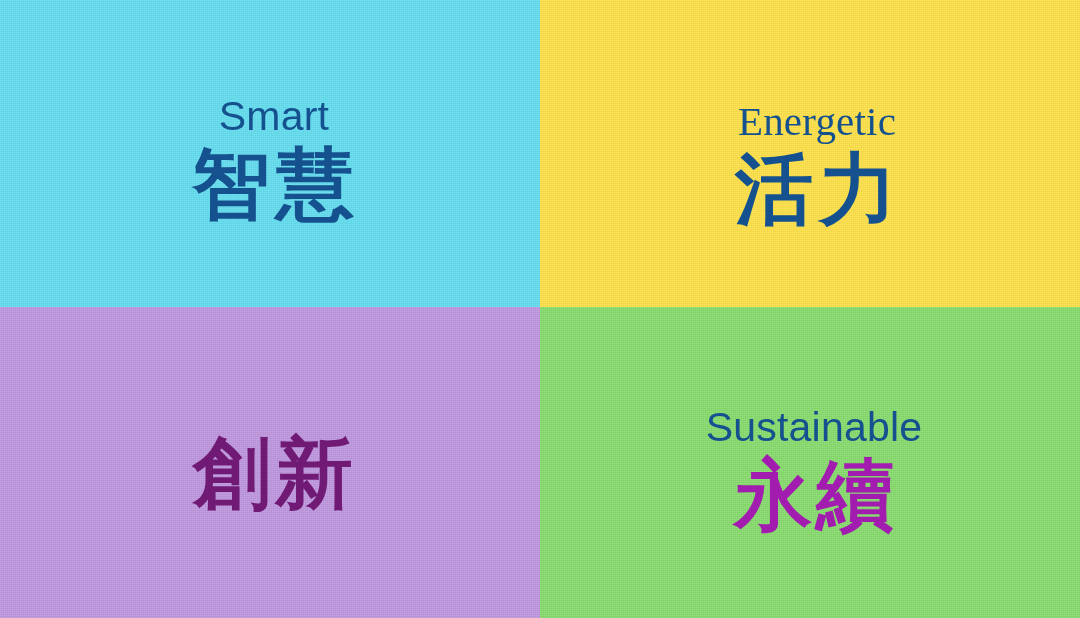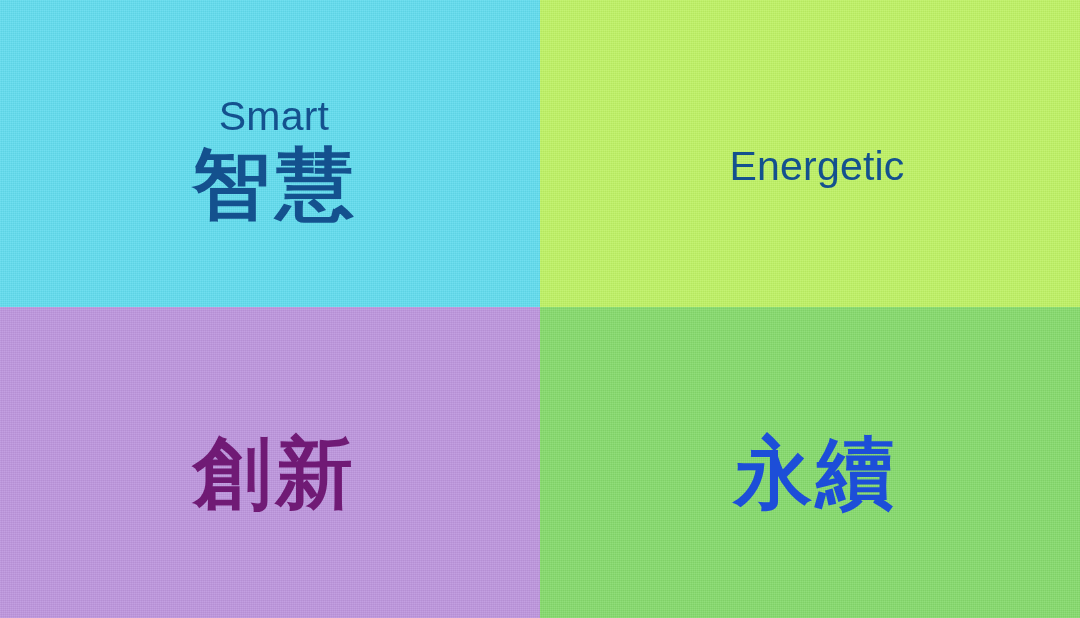--- a/index.html
+++ b/index.html
@@ -105,31 +105,33 @@
 
 <div class="board">
 
   <div class="quadrant q-smart" style="background-color: rgb(97, 220, 238);">
     <div class="q-inner">
       <div class="label-en" style="color: rgb(20, 81, 142);">Smart</div>
       <div class="label-zh" style="color: rgb(20, 81, 142);">智慧</div>
     </div>
   </div>
 
-  <div class="quadrant q-energetic" style="background-color: #bef264;">
+  <div class="quadrant q-energetic" style="background-color: #fde047; font-family: Liberation Serif, serif;">
     <div class="q-inner">
       <div class="label-en" style="color: rgb(20, 81, 142);">Energetic</div>
+      <div class="label-zh" style="color: rgb(20, 81, 142);">活力</div>
     </div>
   </div>
 
   <div class="quadrant q-innovative" style="background-color: rgb(189, 149, 221);">
     <div class="q-inner">
       <div class="label-zh" style="color: #701a75;">創新</div>
     </div>
   </div>
 
   <div class="quadrant q-sustainable" style="background-color: rgb(133, 218, 108);">
     <div class="q-inner">
-      <div class="label-zh" style="color: #1d4ed8;">永續</div>
+      <div class="label-en" style="color: rgb(20, 81, 142);">Sustainable</div>
+      <div class="label-zh" style="color: #a21caf;">永續</div>
     </div>
   </div>
 
 </div>
 
 </body></html>

